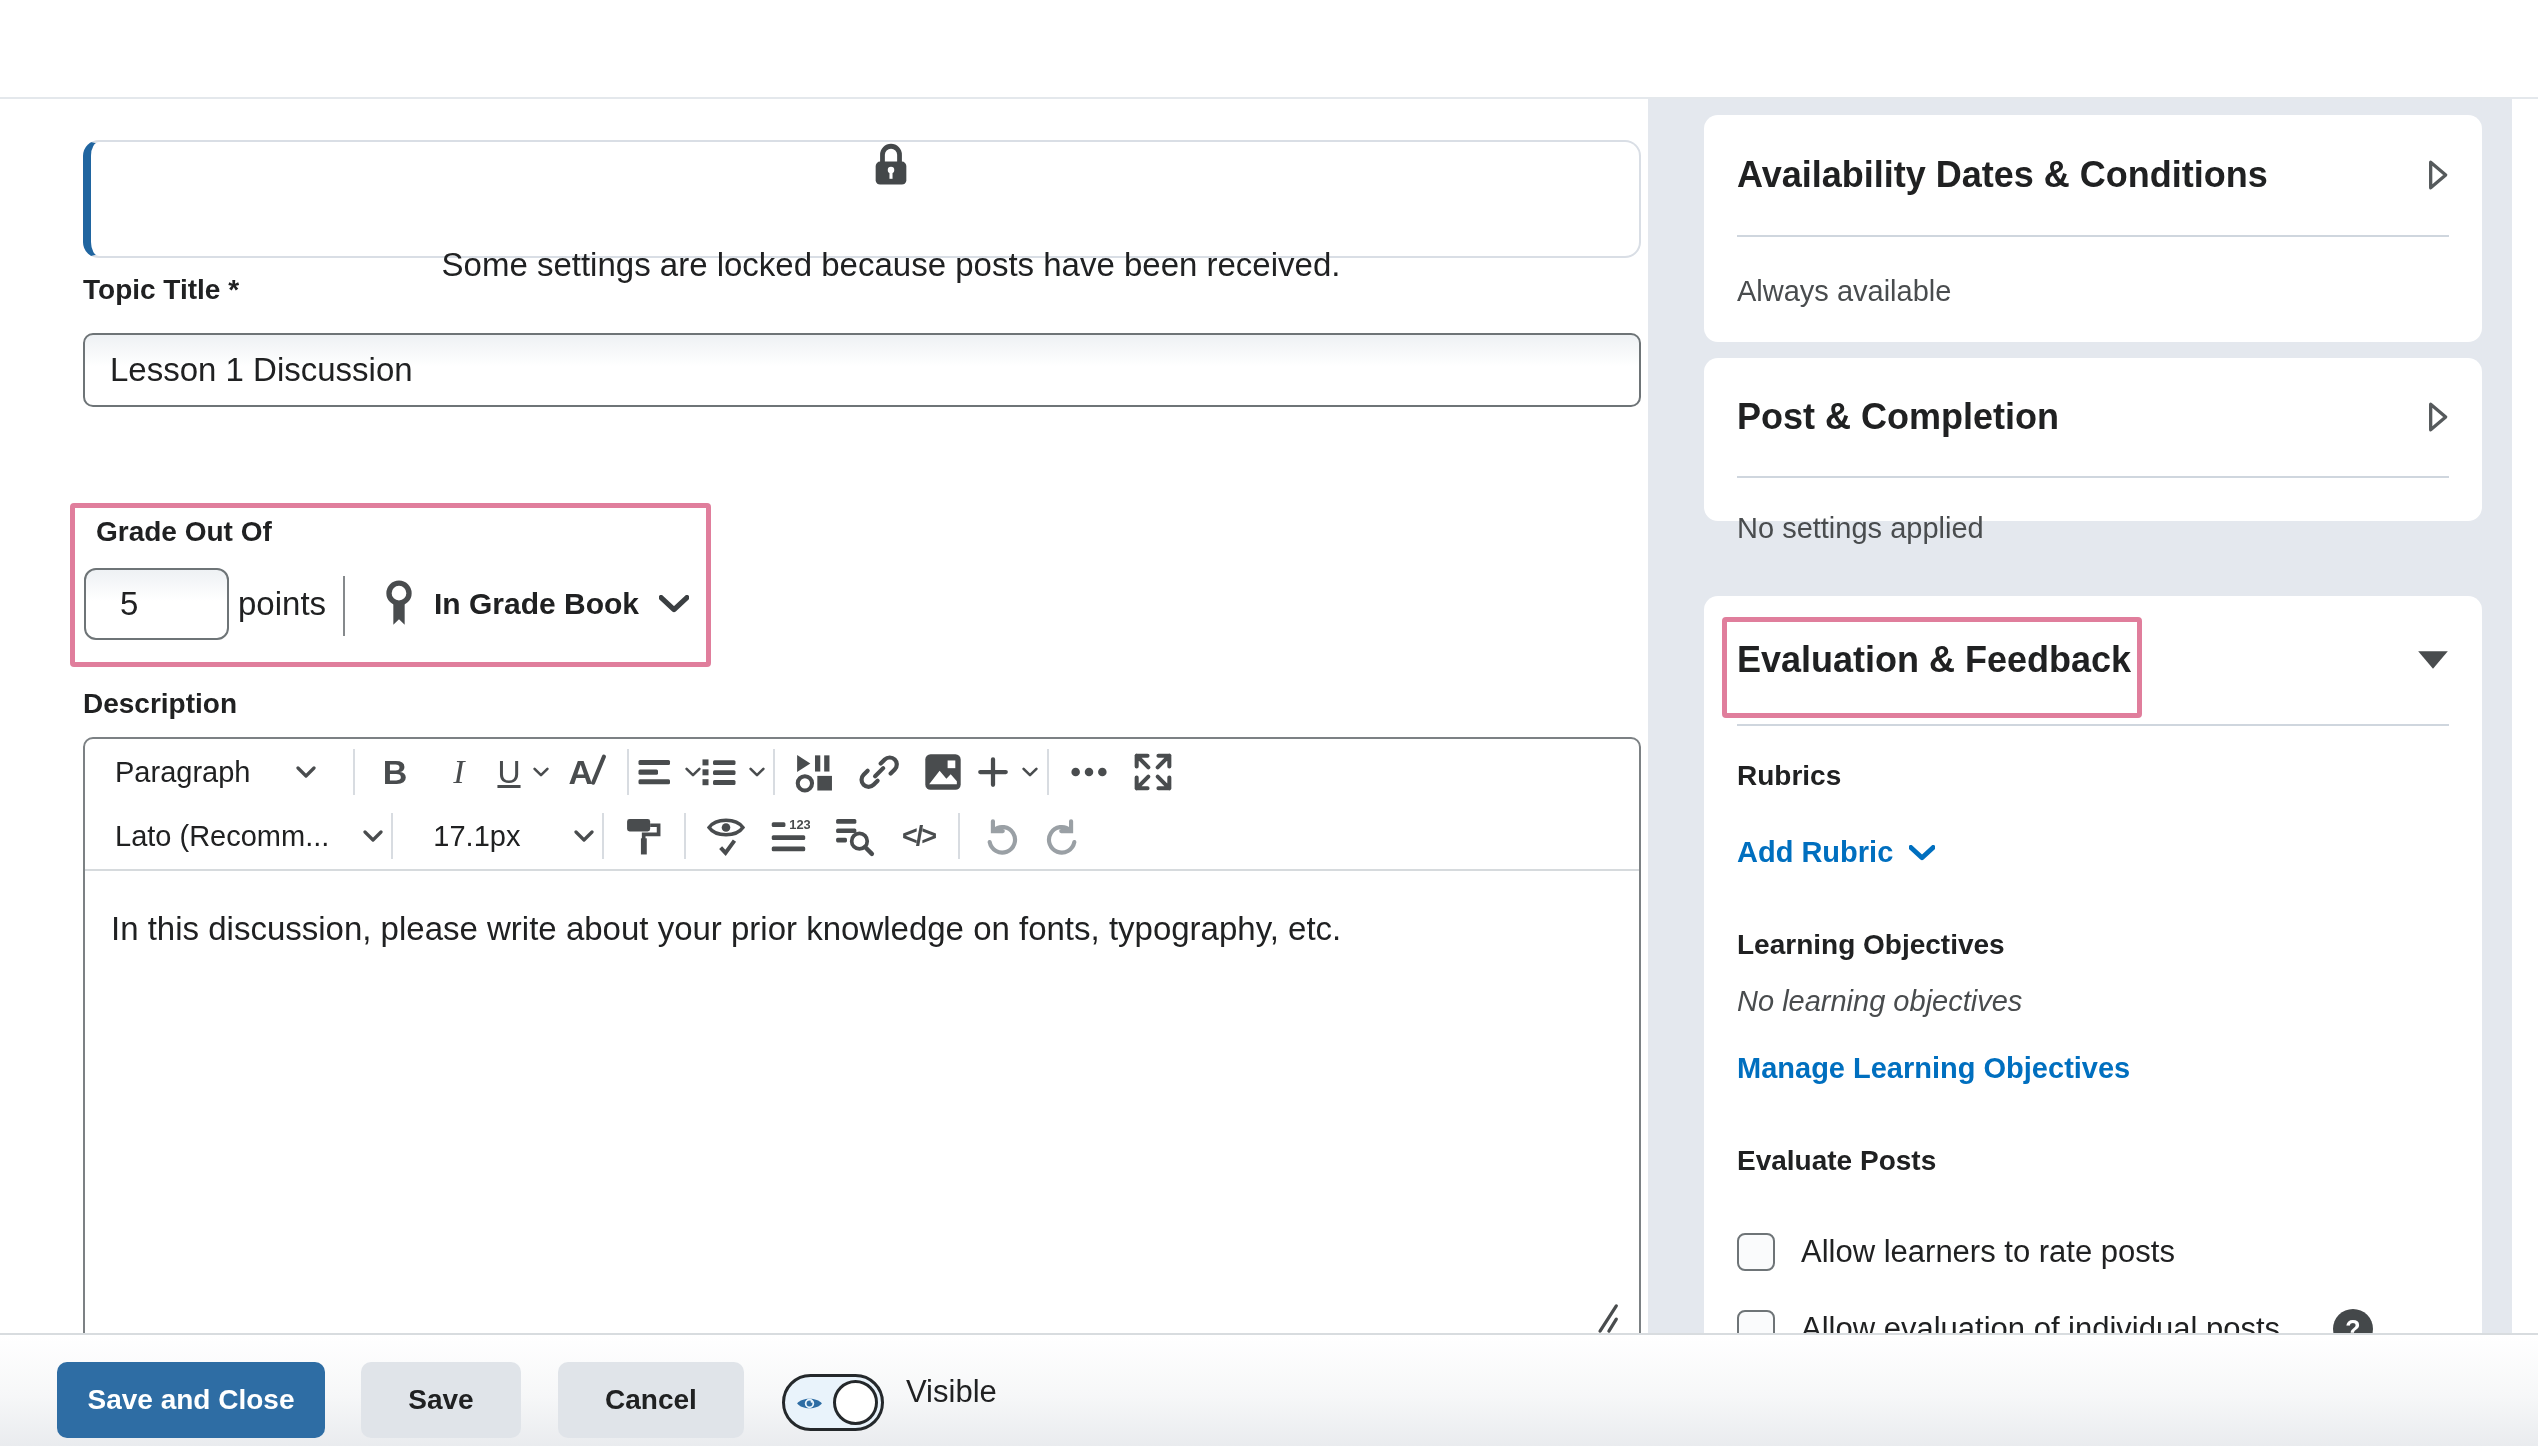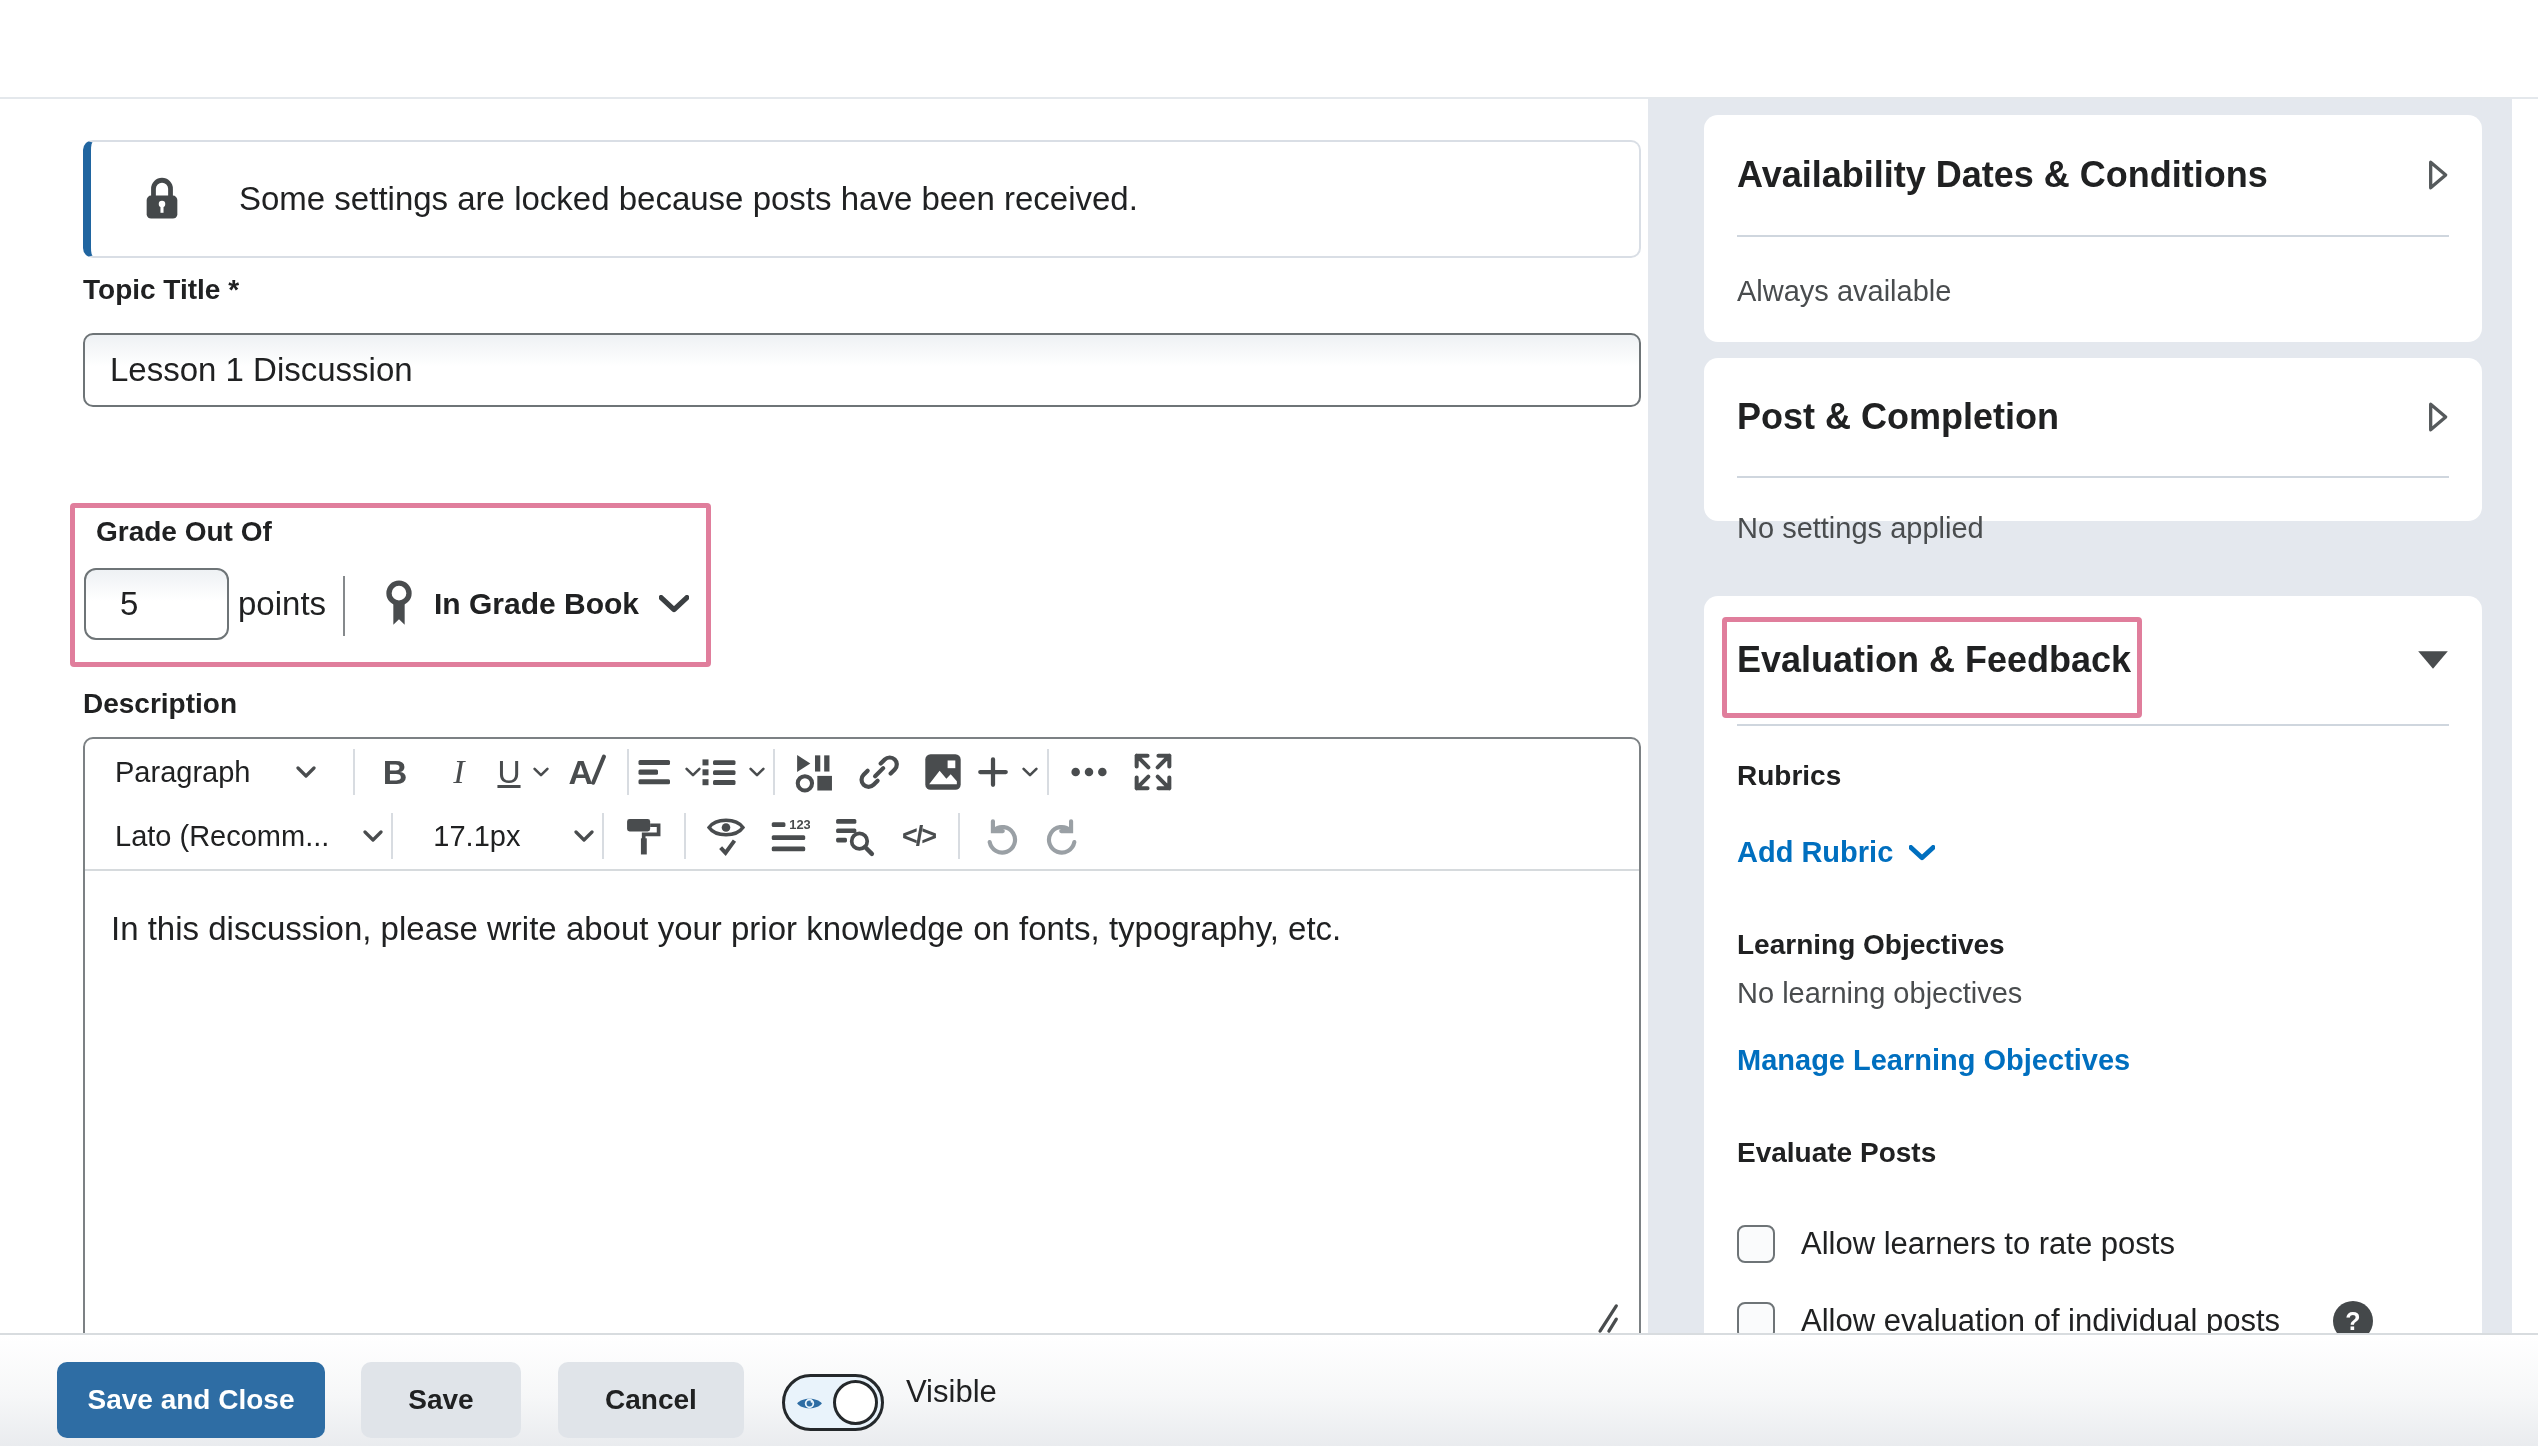--- a/index.html
+++ b/index.html
@@ -10,21 +10,21 @@
 
   
   .header{left:0;top:0;width:2538px;height:97px;background:#fff;border-bottom:2px solid #e4e8ec;z-index:20;}
   .back-btn{left:60px;top:0;height:97px;display:flex;align-items:center;gap:22px;cursor:pointer;}
   .back-label{font-size:30px;font-weight:400;color:#202122;}
   .header-divider{left:520px;top:0;width:2px;height:97px;background:#e4e8ec;}
   .page-title{left:567px;top:0;height:97px;display:flex;align-items:center;font-size:32px;}
 
   
   .alert{left:83px;top:140px;width:1558px;height:118px;border:2px solid #d9dee5;border-left:8px solid #2065a0;
-         border-radius:10px;display:flex;align-items:center;gap:58px;padding-left:52px;box-sizing:border-box;background:#fff;}
+         border-radius:16px;display:flex;align-items:center;gap:58px;padding-left:52px;box-sizing:border-box;background:#fff;flex-direction:column;}
   .alert-text{font-size:33px;}
 
   .field-label{font-size:28px;font-weight:bold;}
   .req{font-weight:bold;}
   .text-input{left:83px;top:333px;width:1558px;height:74px;border:2px solid #6e7477;border-radius:10px;
               font-size:33px;padding:0 0 0 25px;box-sizing:border-box;color:#202122;
               background:linear-gradient(#eef1f4,#ffffff 45%);font-family:"Liberation Sans",sans-serif;}
   .forum-row{left:83px;top:448px;height:36px;display:flex;align-items:center;gap:36px;}
   .forum-label{font-size:29px;}
   .blue-link{color:#006fbf;font-weight:bold;font-size:29px;text-decoration:none;cursor:pointer;}
@@ -395,21 +395,21 @@
     <div class="link-row" style="margin-top:44px;">
       <span class="blue-link">Add Rubric</span>
       <span>
         <svg width="26" height="16" viewBox="0 0 14 8">
             <path d="M1 1l6 5.6L13 1" fill="none" stroke="#006fbf" stroke-width="2.6" stroke-linecap="round" stroke-linejoin="round"></path>
           </svg>
       </span>
     </div>
 
     <div class="side-sec" style="margin-top:60px;">Learning Objectives</div>
-    <div class="side-muted" style="margin-top:16px;">No learning objectives</div>
+    <div class="side-muted" style="margin-top:24px;font-style:italic;">No learning objectives</div>
     <a class="blue-link" style="display:block;margin-top:34px;">Manage Learning Objectives</a>
 
     <div class="side-sec" style="margin-top:60px;">Evaluate Posts</div>
 
     <div class="cb-row" style="margin-top:56px;">
       <div class="checkbox"></div>
       <span class="cb-label">Allow learners to rate posts</span>
     </div>
 
     <div class="cb-row" style="margin-top:38px;">

